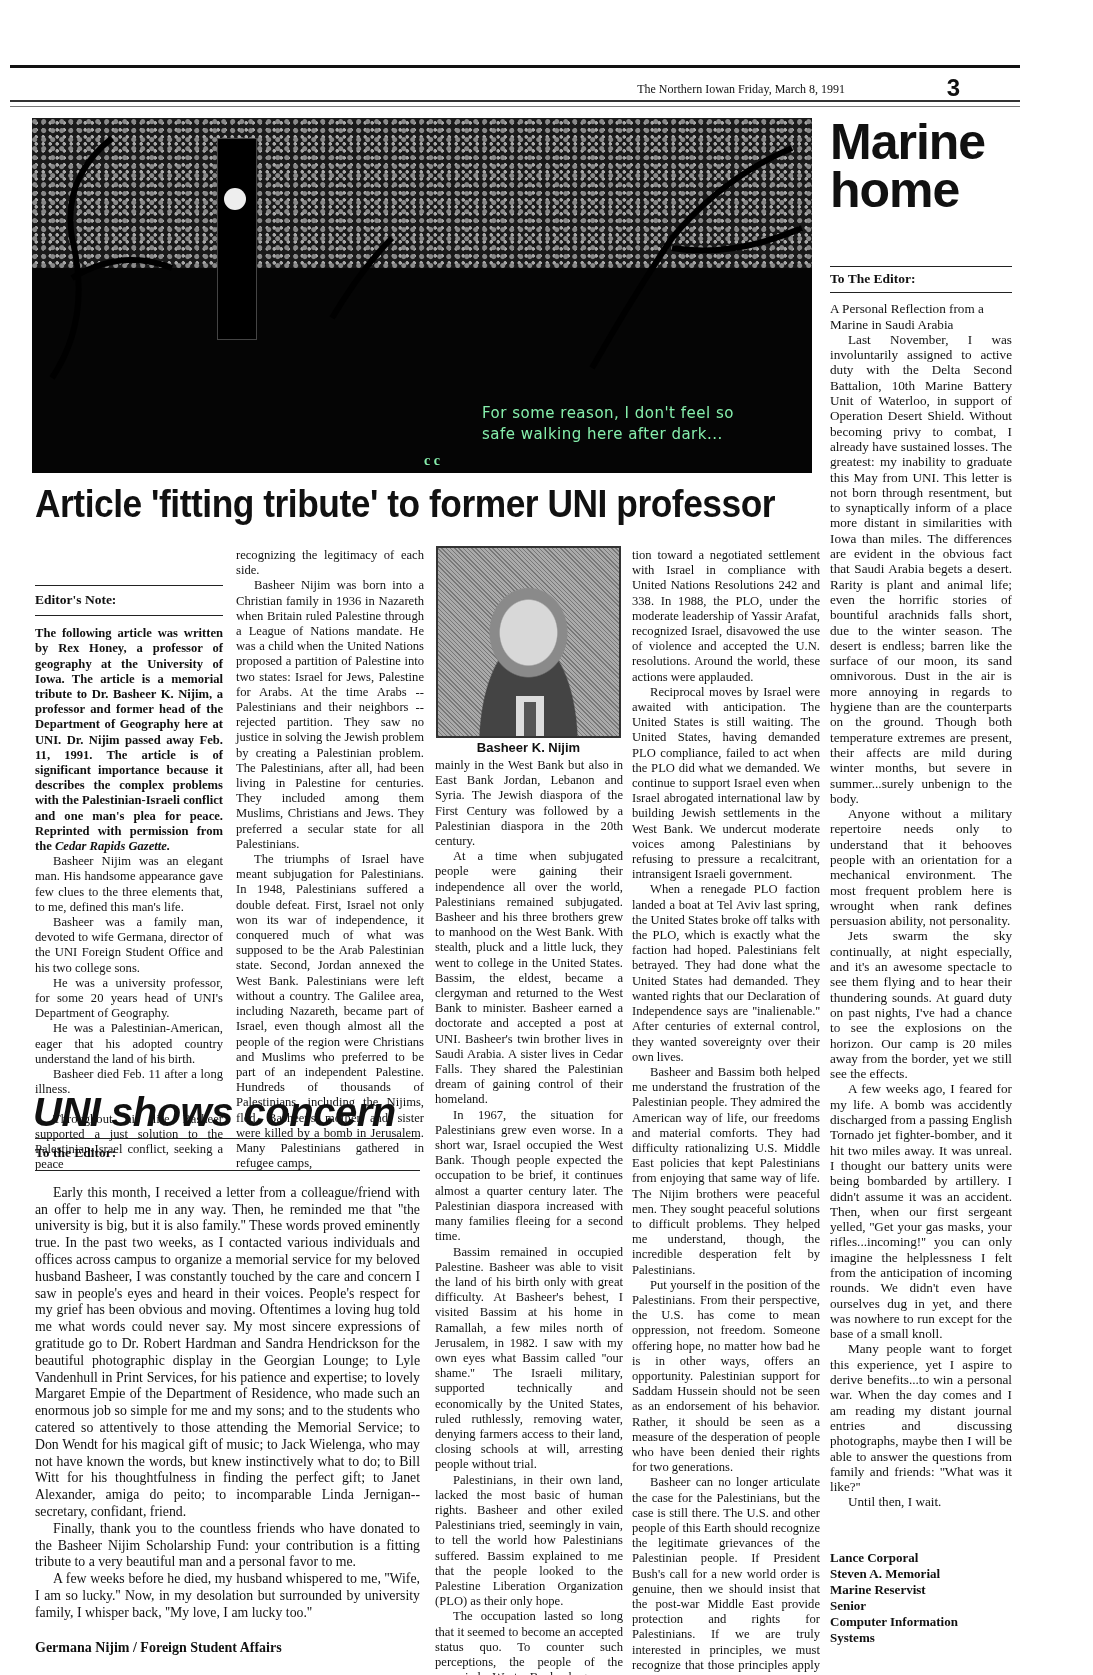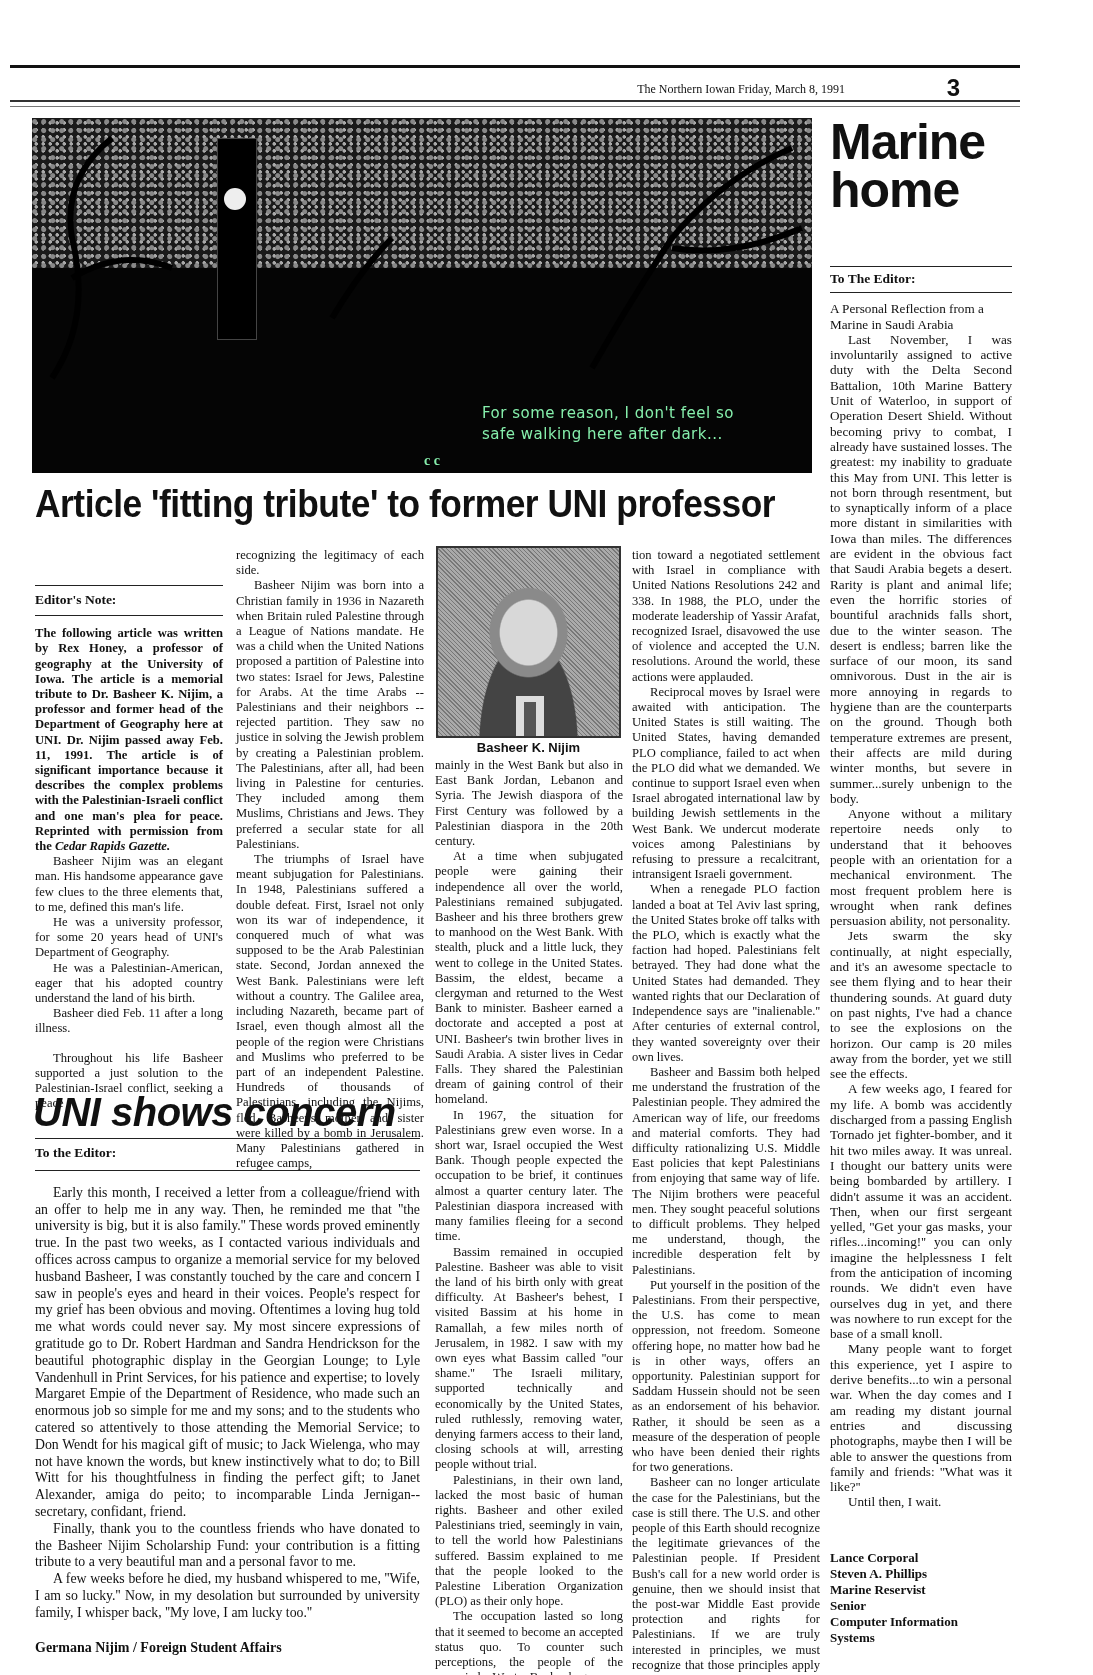--- a/index.html
+++ b/index.html
@@ -67,20 +67,21 @@
   </div>
 
 </div>
 
 <div class="headline-main">Article 'fitting tribute' to former UNI professor</div>
 
 <div class="col" style="left:35px;top:545px;width:188px;margin-top:40px;">
   <div class="boxhead">Editor's Note:</div>
   <p class="noind editornote"><span>The following article was written by Rex Honey, a professor of geography at the University of Iowa. The article is a memorial tribute to Dr. Basheer K. Nijim, a professor and former head of the Department of Geography here at UNI. Dr. Nijim passed away Feb. 11, 1991. The article is of significant importance because it describes the complex problems with the Palestinian-Israeli conflict and one man's plea for peace. Reprinted with permission from the</span> <i>Cedar Rapids Gazette.</i></p>
   <p>Basheer Nijim was an elegant man. His handsome appearance gave few clues to the three elements that, to me, defined this man's life.</p>
+  <p>Basheer was a family man, devoted to wife Germana, director of the UNI Foreign Student Office and his two college sons.</p>
   <p>He was a university professor, for some 20 years head of UNI's Department of Geography.</p>
   <p>He was a Palestinian-American, eager that his adopted country understand the land of his birth.</p>
   <p>Basheer died Feb. 11 after a long illness.</p>
   <p style="margin-top:14px">Throughout his life Basheer supported a just solution to the Palestinian-Israel conflict, seeking a peace</p>
 </div>
 
 <div class="col" style="left:236px;top:548px;width:188px;">
   <p class="noind">recognizing the legitimacy of each side.</p>
   <p>Basheer Nijim was born into a Christian family in 1936 in Nazareth when Britain ruled Palestine through a League of Nations mandate. He was a child when the United Nations proposed a partition of Palestine into two states: Israel for Jews, Palestine for Arabs. At the time Arabs -- Palestinians and their neighbors -- rejected partition. They saw no justice in solving the Jewish problem by creating a Palestinian problem. The Palestinians, after all, had been living in Palestine for centuries. They included among them Muslims, Christians and Jews. They preferred a secular state for all Palestinians.</p>
   <p>The triumphs of Israel have meant subjugation for Palestinians. In 1948, Palestinians suffered a double defeat. First, Israel not only won its war of independence, it conquered much of what was supposed to be the Arab Palestinian state. Second, Jordan annexed the West Bank. Palestinians were left without a country. The Galilee area, including Nazareth, became part of Israel, even though almost all the people of the region were Christians and Muslims who preferred to be part of an independent Palestine. Hundreds of thousands of Palestinians, including the Nijims, fled. Basheer's mother and sister were killed by a bomb in Jerusalem. Many Palestinians gathered in refugee camps,</p>
@@ -127,19 +128,19 @@
   <div class="boxhead" style="padding:4px 0 6px;margin-bottom:8px">To The Editor:</div>
   <p class="noind" style="font-weight:normal;text-align:left">A Personal Reflection from a Marine in Saudi Arabia</p>
   <p>Last November, I was involuntarily assigned to active duty with the Delta Second Battalion, 10th Marine Battery Unit of Waterloo, in support of Operation Desert Shield. Without becoming privy to combat, I already have sustained losses. The greatest: my inability to graduate this May from UNI. This letter is not born through resentment, but to synaptically inform of a place more distant in similarities with Iowa than miles. The differences are evident in the obvious fact that Saudi Arabia begets a desert. Rarity is plant and animal life; even the horrific stories of bountiful arachnids falls short, due to the winter season. The desert is endless; barren like the surface of our moon, its sand omnivorous. Dust in the air is more annoying in regards to hygiene than are the counterparts on the ground. Though both temperature extremes are present, their affects are mild during winter months, but severe in summer...surely unbenign to the body.</p>
   <p>Anyone without a military repertoire needs only to understand that it behooves people with an orientation for a mechanical environment. The most frequent problem here is wrought when rank defines persuasion ability, not personality.</p>
   <p>Jets swarm the sky continually, at night especially, and it's an awesome spectacle to see them flying and to hear their thundering sounds. At guard duty on past nights, I've had a chance to see the explosions on the horizon. Our camp is 20 miles away from the border, yet we still see the effects.</p>
   <p>A few weeks ago, I feared for my life. A bomb was accidently discharged from a passing English Tornado jet fighter-bomber, and it hit two miles away. It was unreal. I thought our battery units were being bombarded by artillery. I didn't assume it was an accident.  Then, when our first sergeant yelled, ''Get your gas masks, your rifles...incoming!'' you can only imagine the helplessness I felt from the anticipation of incoming rounds. We didn't even have ourselves dug in yet, and there was nowhere to run except for the base of a small knoll.</p>
   <p>Many people want to forget this experience, yet I aspire to derive benefits...to win a personal war. When the day comes and I am reading my distant journal entries and discussing photographs, maybe then I will be able to answer the questions from family and friends: ''What was it like?''</p>
   <p>Until then, I wait.</p>
   <div class="sig-right" style="margin-top:40px">
     <div>Lance Corporal</div>
-    <div>Steven A. Phillips</div>
+    <div>Steven A. Memorial</div>
     <div>Marine Reservist</div>
     <div>Senior</div>
     <div>Computer Information</div>
     <div>Systems</div>
   </div>
 </div>
 
 </body></html>

